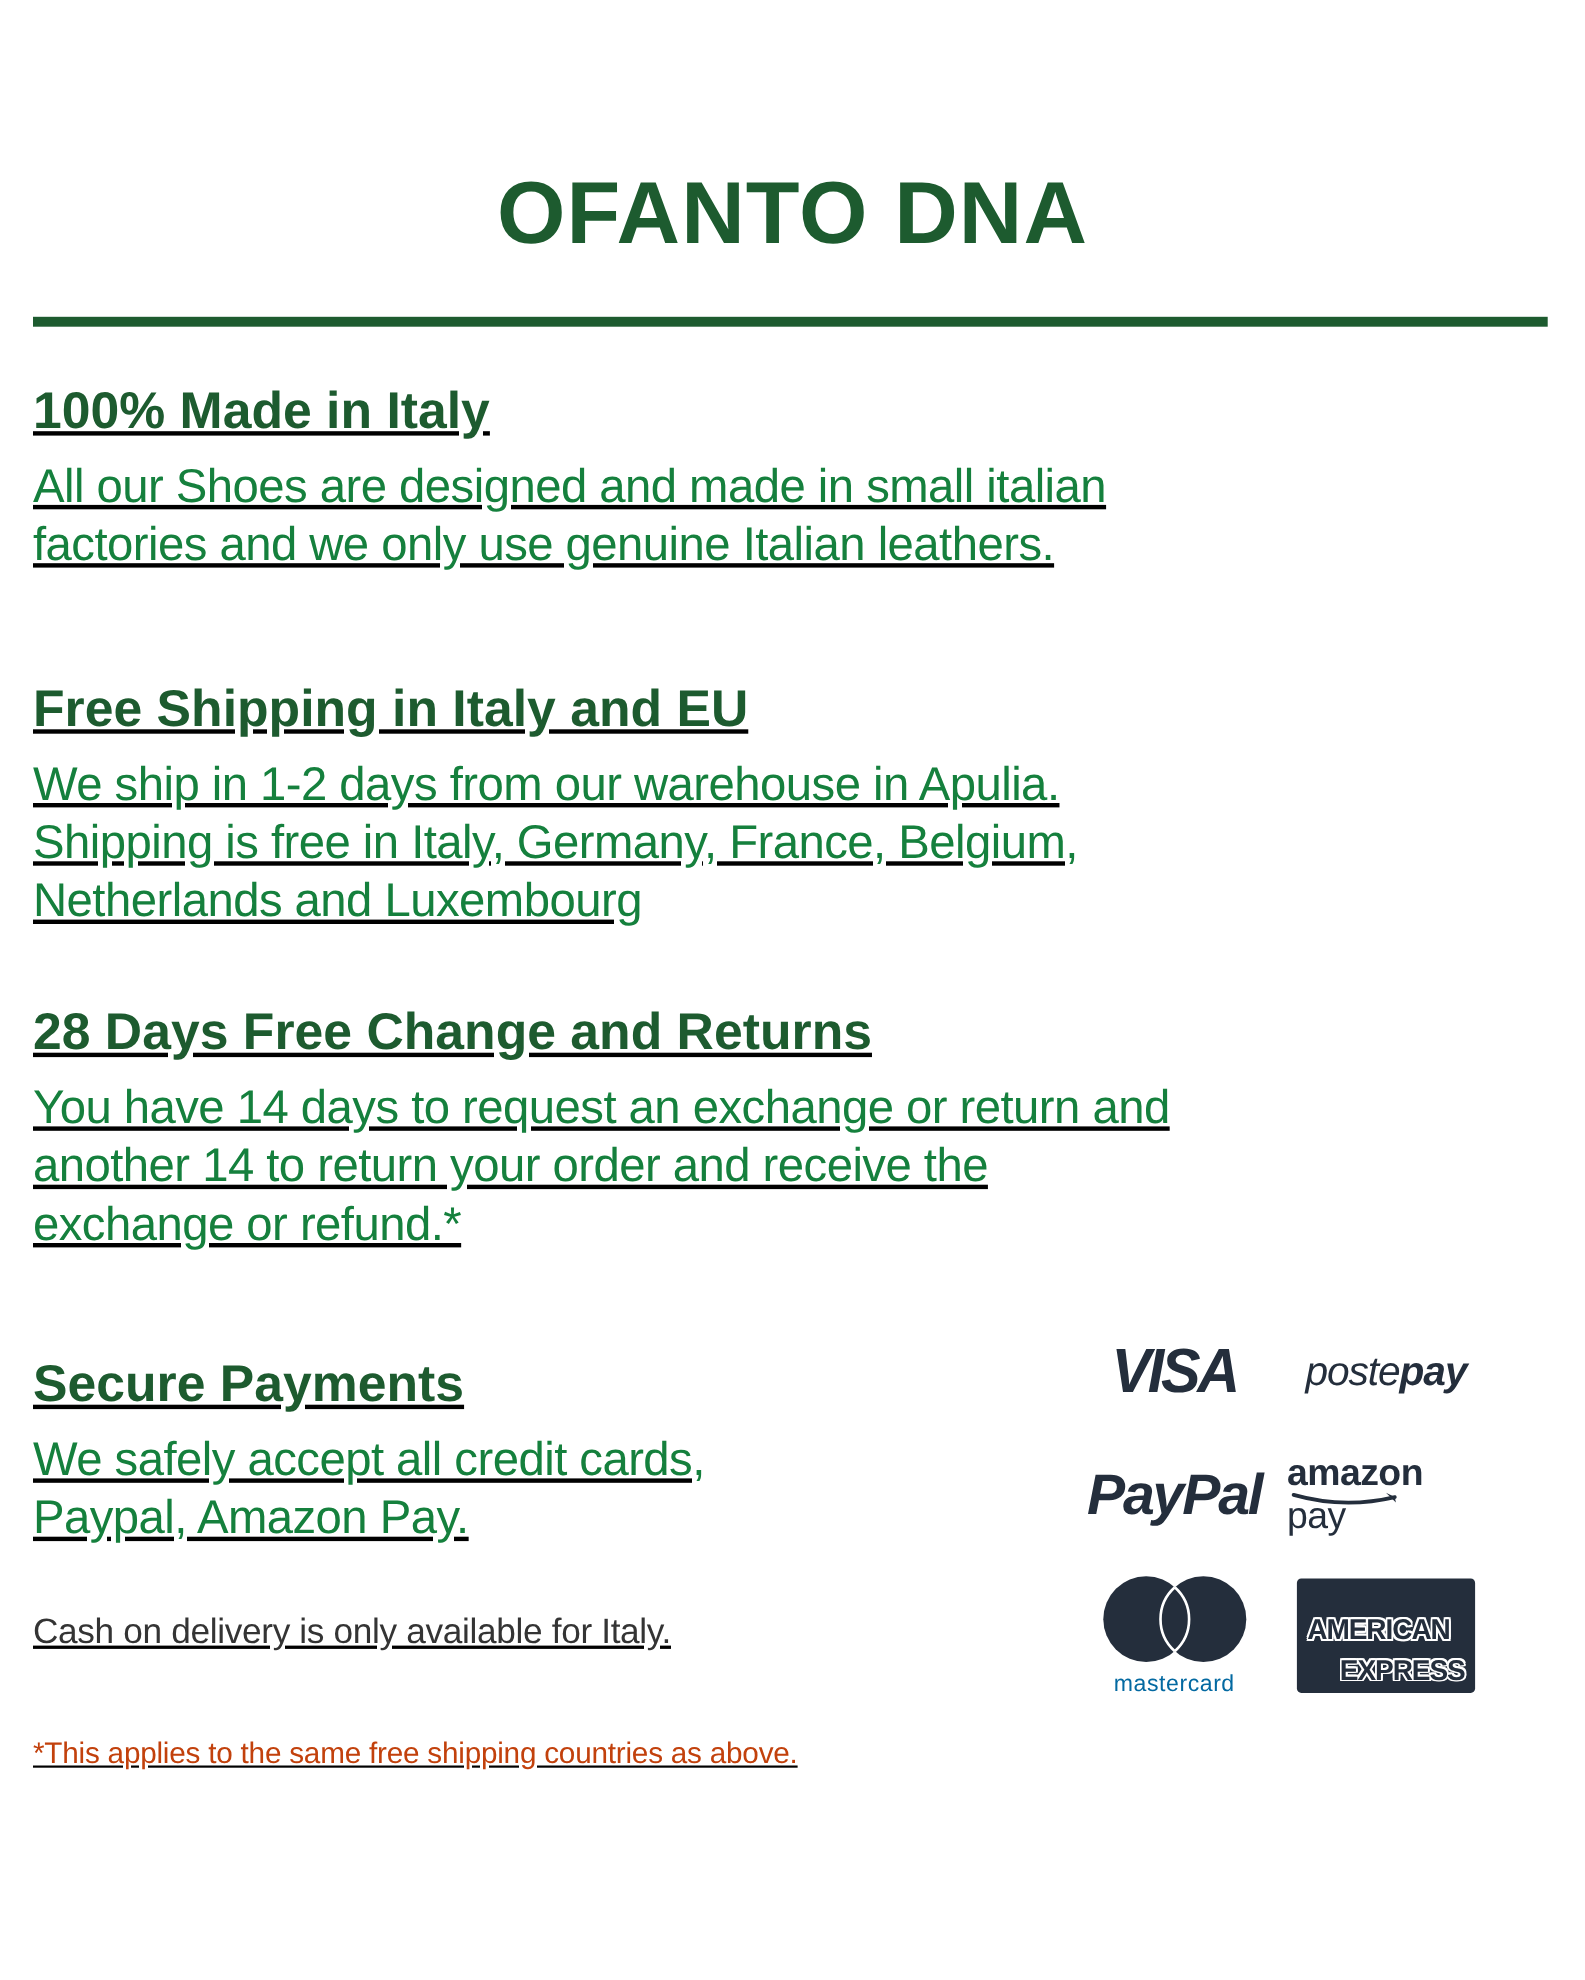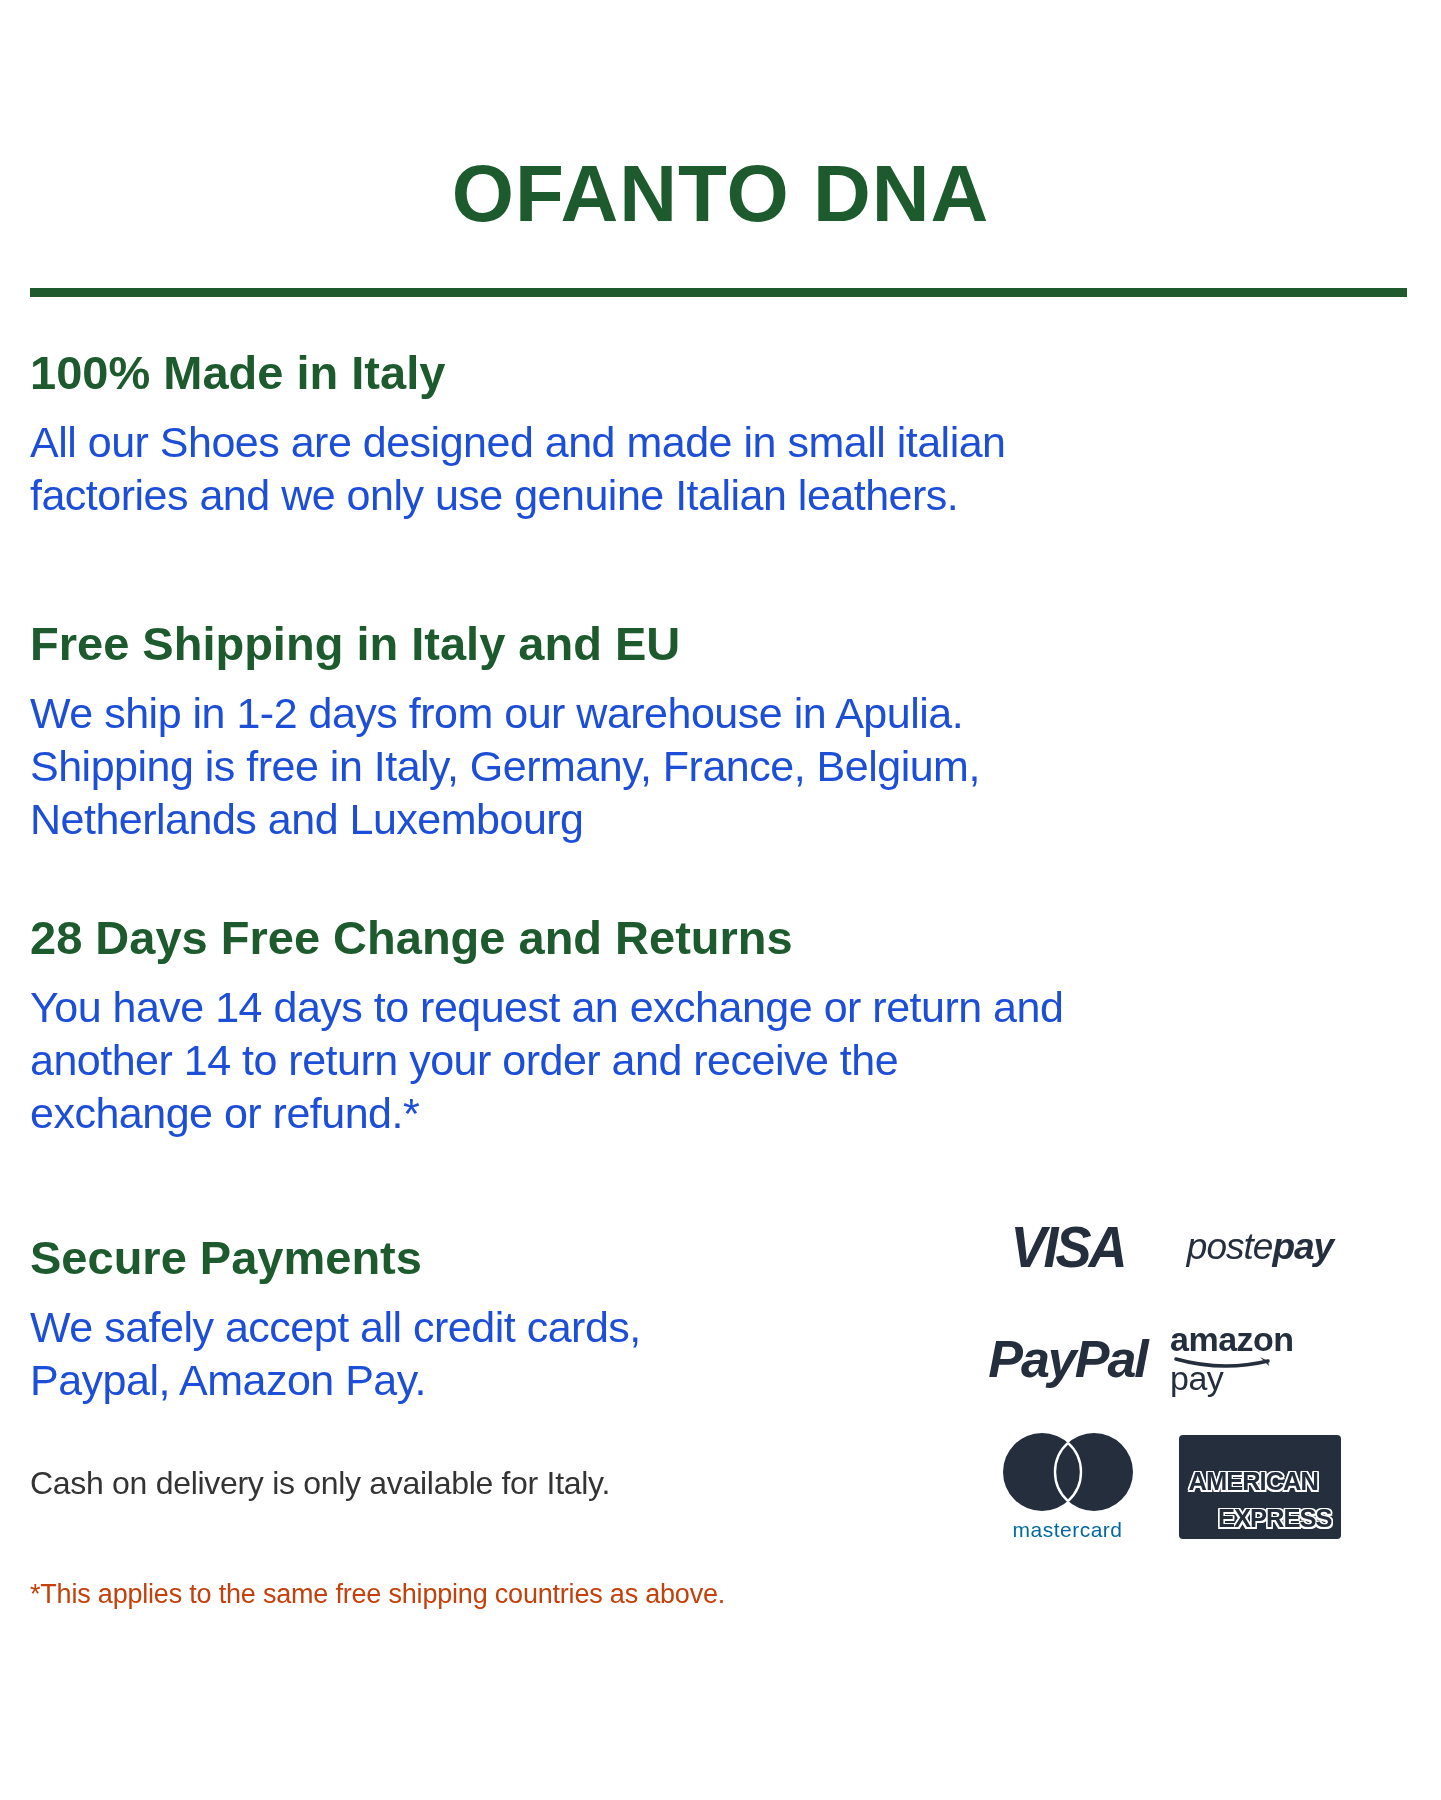--- a/index.html
+++ b/index.html
@@ -19,39 +19,39 @@
     letter-spacing: 1px;
     color: #1d5b2f;
     line-height: 104px;
   }
   .divider {
     height: 9px;
     background: #1d5b2f;
     margin: 42px 34px 0 30px;
   }
 
-  .content { padding: 0 40px 0 30px; }
+  .content { padding: 0 40px 0 30px; text-decoration: underline; }
 
   h2.section-heading {
     color: #1d5b2f;
     font-size: 47px;
     font-weight: 700;
     line-height: 59px;
     letter-spacing: 0px;
   }
   .mt-1 { margin-top: 46px; }
   .mt-2 { margin-top: 92px; }
   .mt-3 { margin-top: 62px; }
   .mt-4 { margin-top: 88px; }
 
   p.section-body {
     margin-top: 14px;
     font-size: 43px;
     font-weight: 400;
-    color: #1d4ed8;
+    color: #15803d;
     line-height: 53px;
     white-space: pre-line;
     letter-spacing: -0.5px;
   }
 
   p.cash-note {
     margin-top: 56px;
     font-size: 32px;
     color: #343434;
     line-height: 40px;

